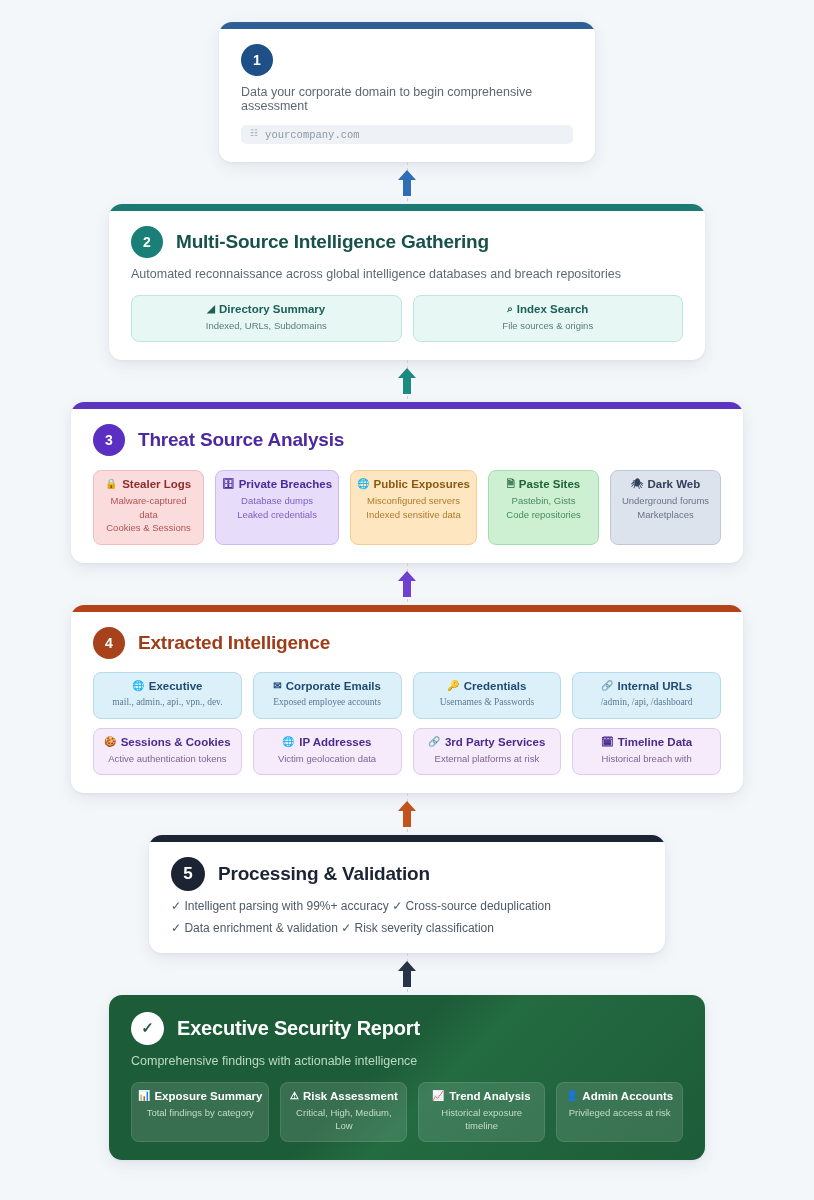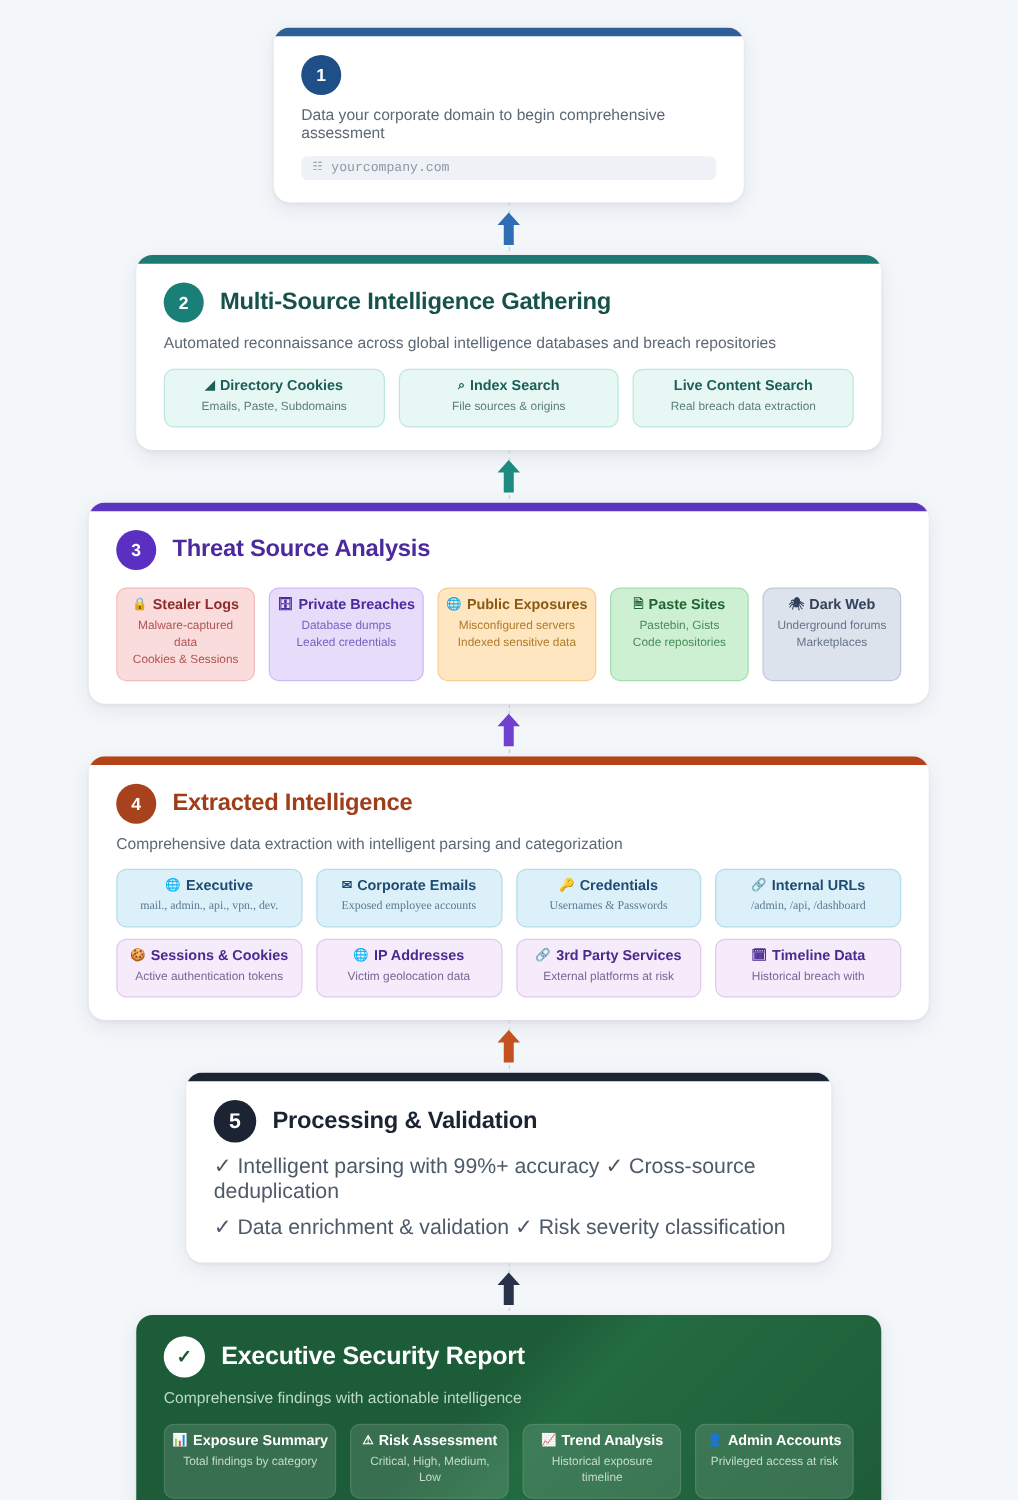--- a/index.html
+++ b/index.html
@@ -172,21 +172,21 @@
   #step4 .chip.violet { background: #f6ebfb; border-color: #e1c9ef; }
   #step4 .chip.violet .chip-title { color: #4b2a8e; }
   #step4 .chip.violet .chip-sub { color: #7a6596; }
 
   
   #step5 { width: 516px; }
   #step5 .topbar { background: #1c2434; }
   #step5 .badge { background: #1c2434; }
   #step5 .title { color: #1c2434; }
   #step5 .checkline {
-    font-size: 17px;
+    font-size: 12px;
     color: #4e5a68;
     margin-top: 8px;
   }
   #step5 .checkline:first-of-type { margin-top: 11px; }
 
   
   #step6 {
     width: 596px;
     background: linear-gradient(135deg,#1d5c38 0%,#1d5c38 45%,#236b41 55%,#1d5c38 100%);
   }
@@ -232,36 +232,30 @@
     <div class="step-body">
       <div class="head">
         <div class="badge">2</div>
         <div class="title">Multi-Source Intelligence Gathering</div>
       </div>
       <div class="subtitle">Automated reconnaissance across global intelligence databases and breach repositories</div>
       <div class="chips">
         <div class="chip">
           <div class="chip-title">
             <span class="chip-ico">◢</span>
-            <span>Directory Cookies</span>
-          </div>
-          <div class="chip-sub">Emails, Paste, Subdomains</div>
+            <span>Directory Summary</span>
+          </div>
+          <div class="chip-sub">Indexed, URLs, Subdomains</div>
         </div>
         <div class="chip">
           <div class="chip-title">
             <span class="chip-ico">⌕</span>
             <span>Index Search</span>
           </div>
           <div class="chip-sub">File sources &amp; origins</div>
-        </div>
-        <div class="chip">
-          <div class="chip-title">
-            <span>Live Content Search</span>
-          </div>
-          <div class="chip-sub">Real breach data extraction</div>
         </div>
       </div>
     </div>
   </div>
 
   <div class="conn">
     <div class="dash"></div>
     <svg width="20" height="28" viewBox="0 0 20 28">
       <polygon points="10,1 19,11 14,11 14,27 6,27 6,11 1,11" fill="#1d8a80"></polygon>
     </svg>
@@ -326,21 +320,20 @@
     </svg>
   </div>
 
   <div class="step" id="step4">
     <div class="topbar"></div>
     <div class="step-body">
       <div class="head">
         <div class="badge">4</div>
         <div class="title">Extracted Intelligence</div>
       </div>
-      <div class="subtitle">Comprehensive data extraction with intelligent parsing and categorization</div>
 
       <div class="chips">
         <div class="chip blue">
           <div class="chip-title">
             <span class="chip-ico">🌐</span>
             <span>Executive</span>
           </div>
           <div class="chip-sub">mail., admin., api., vpn., dev.</div>
         </div>
         <div class="chip blue">

